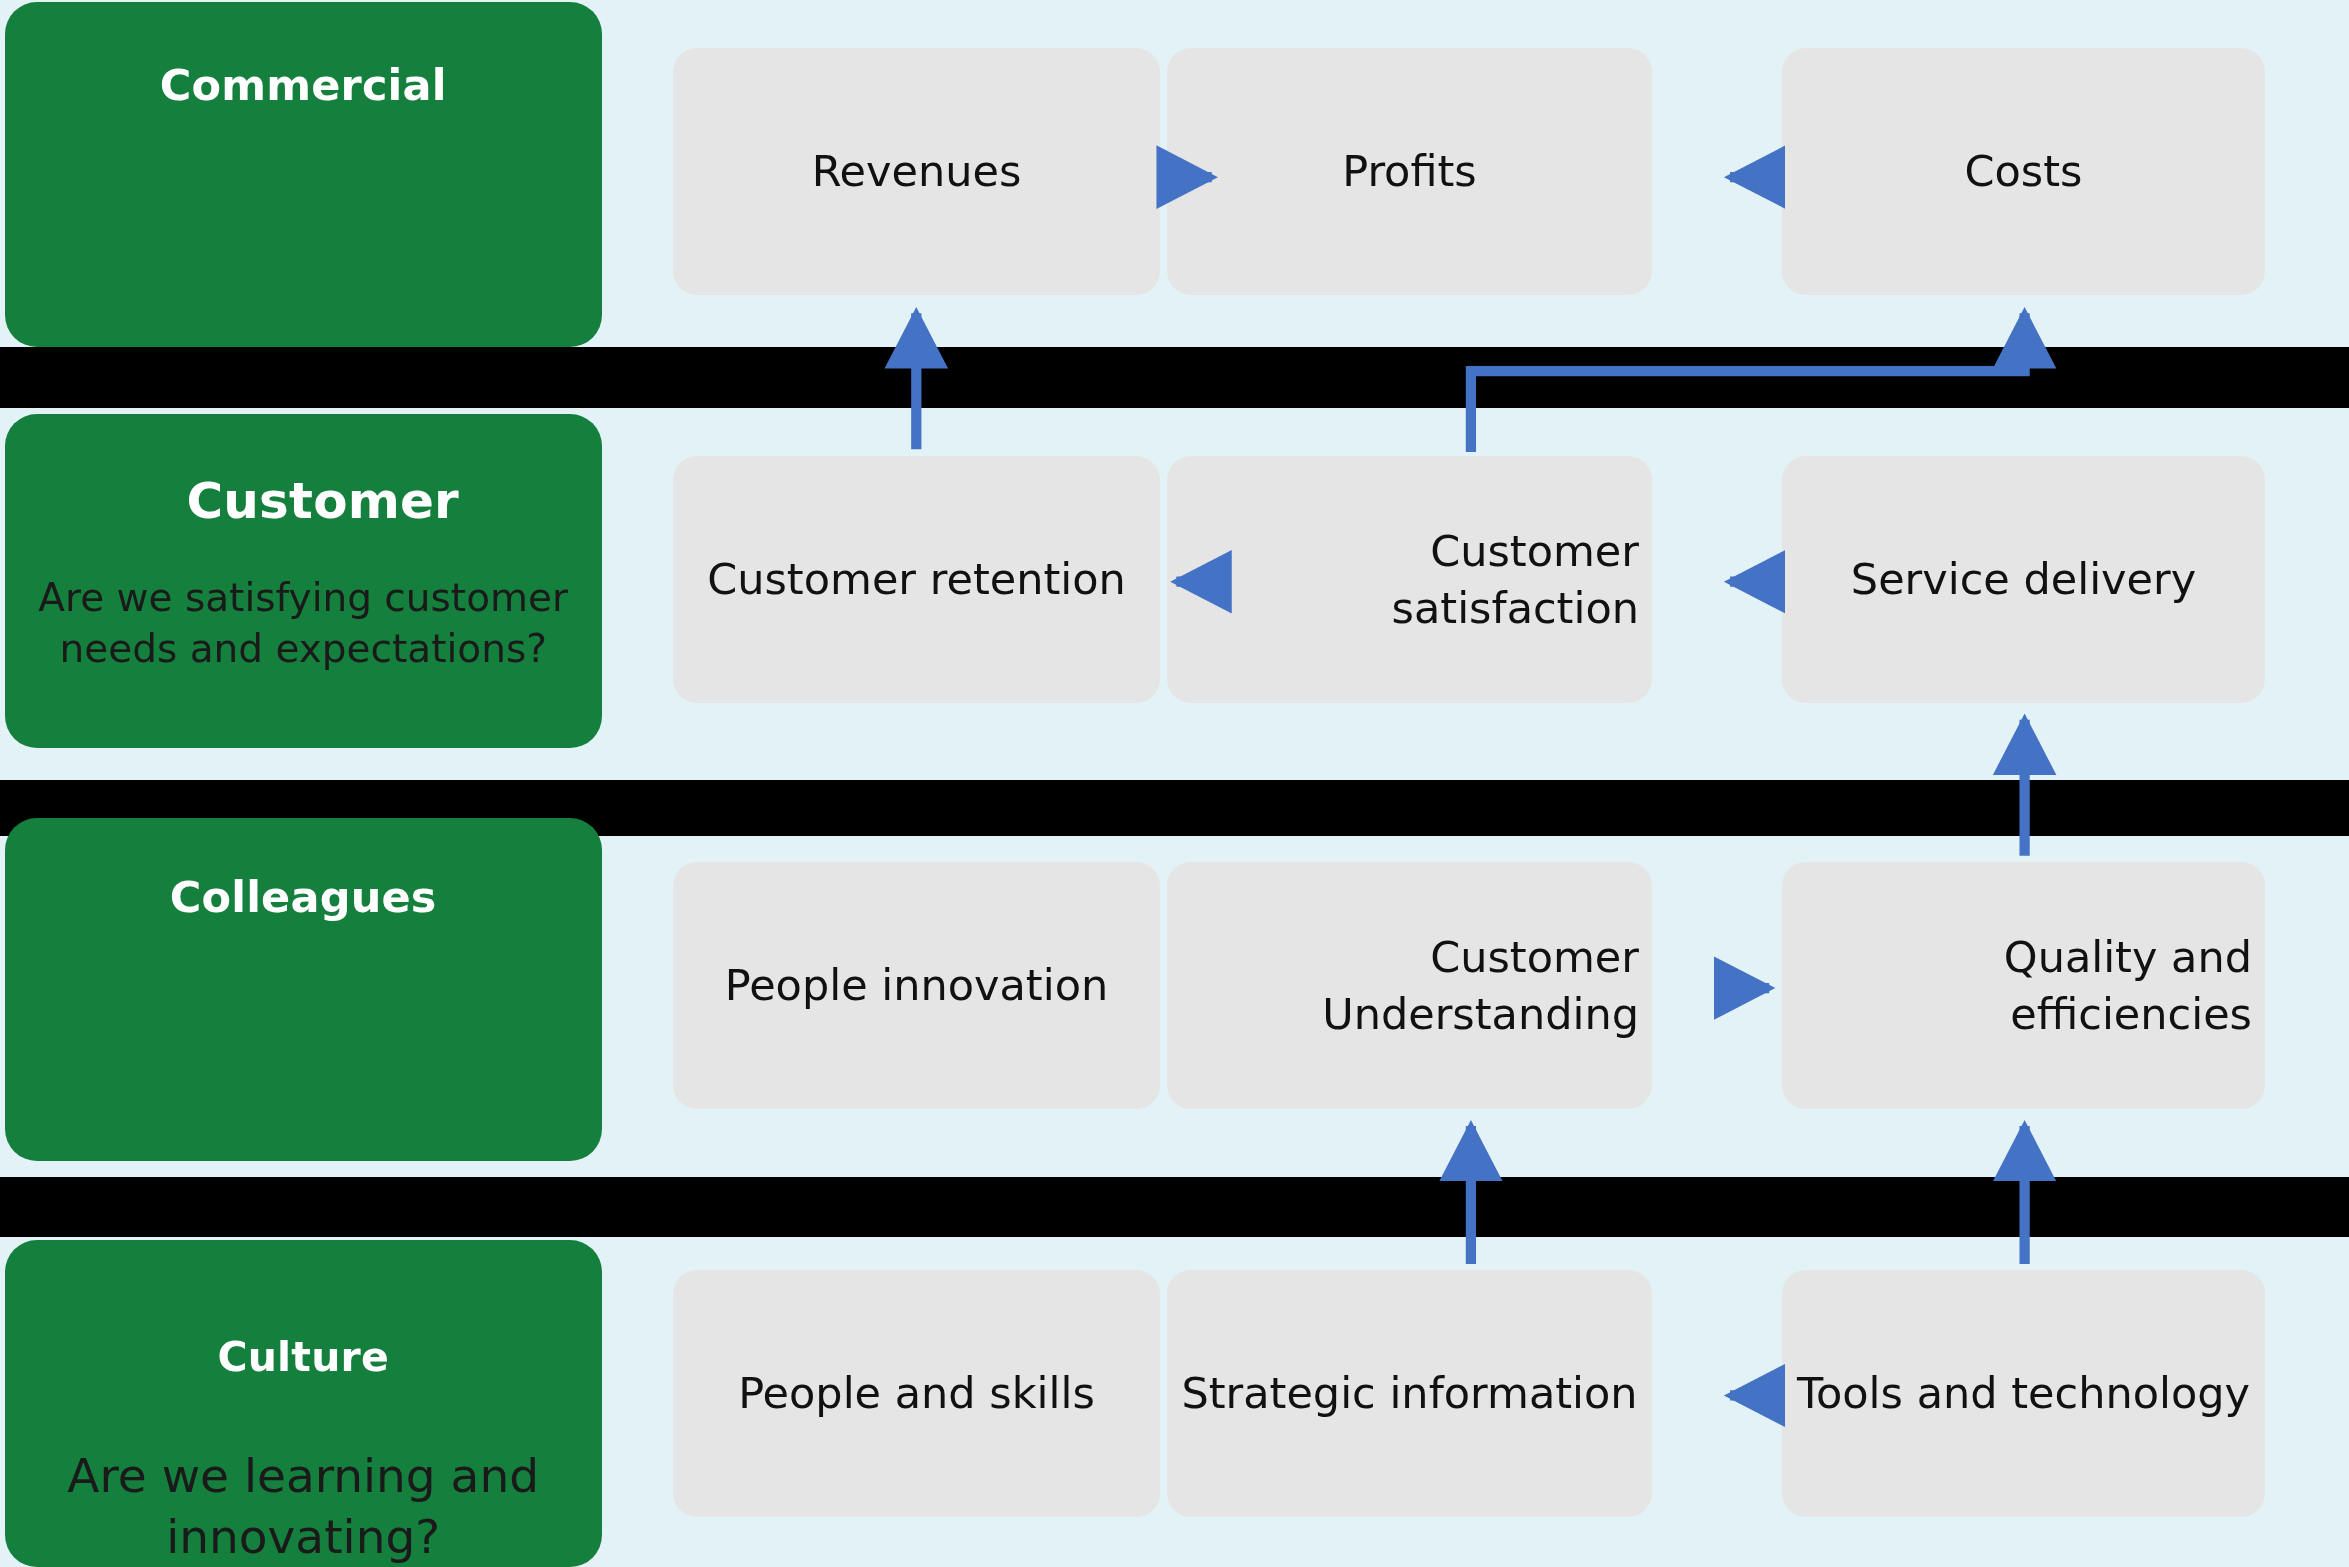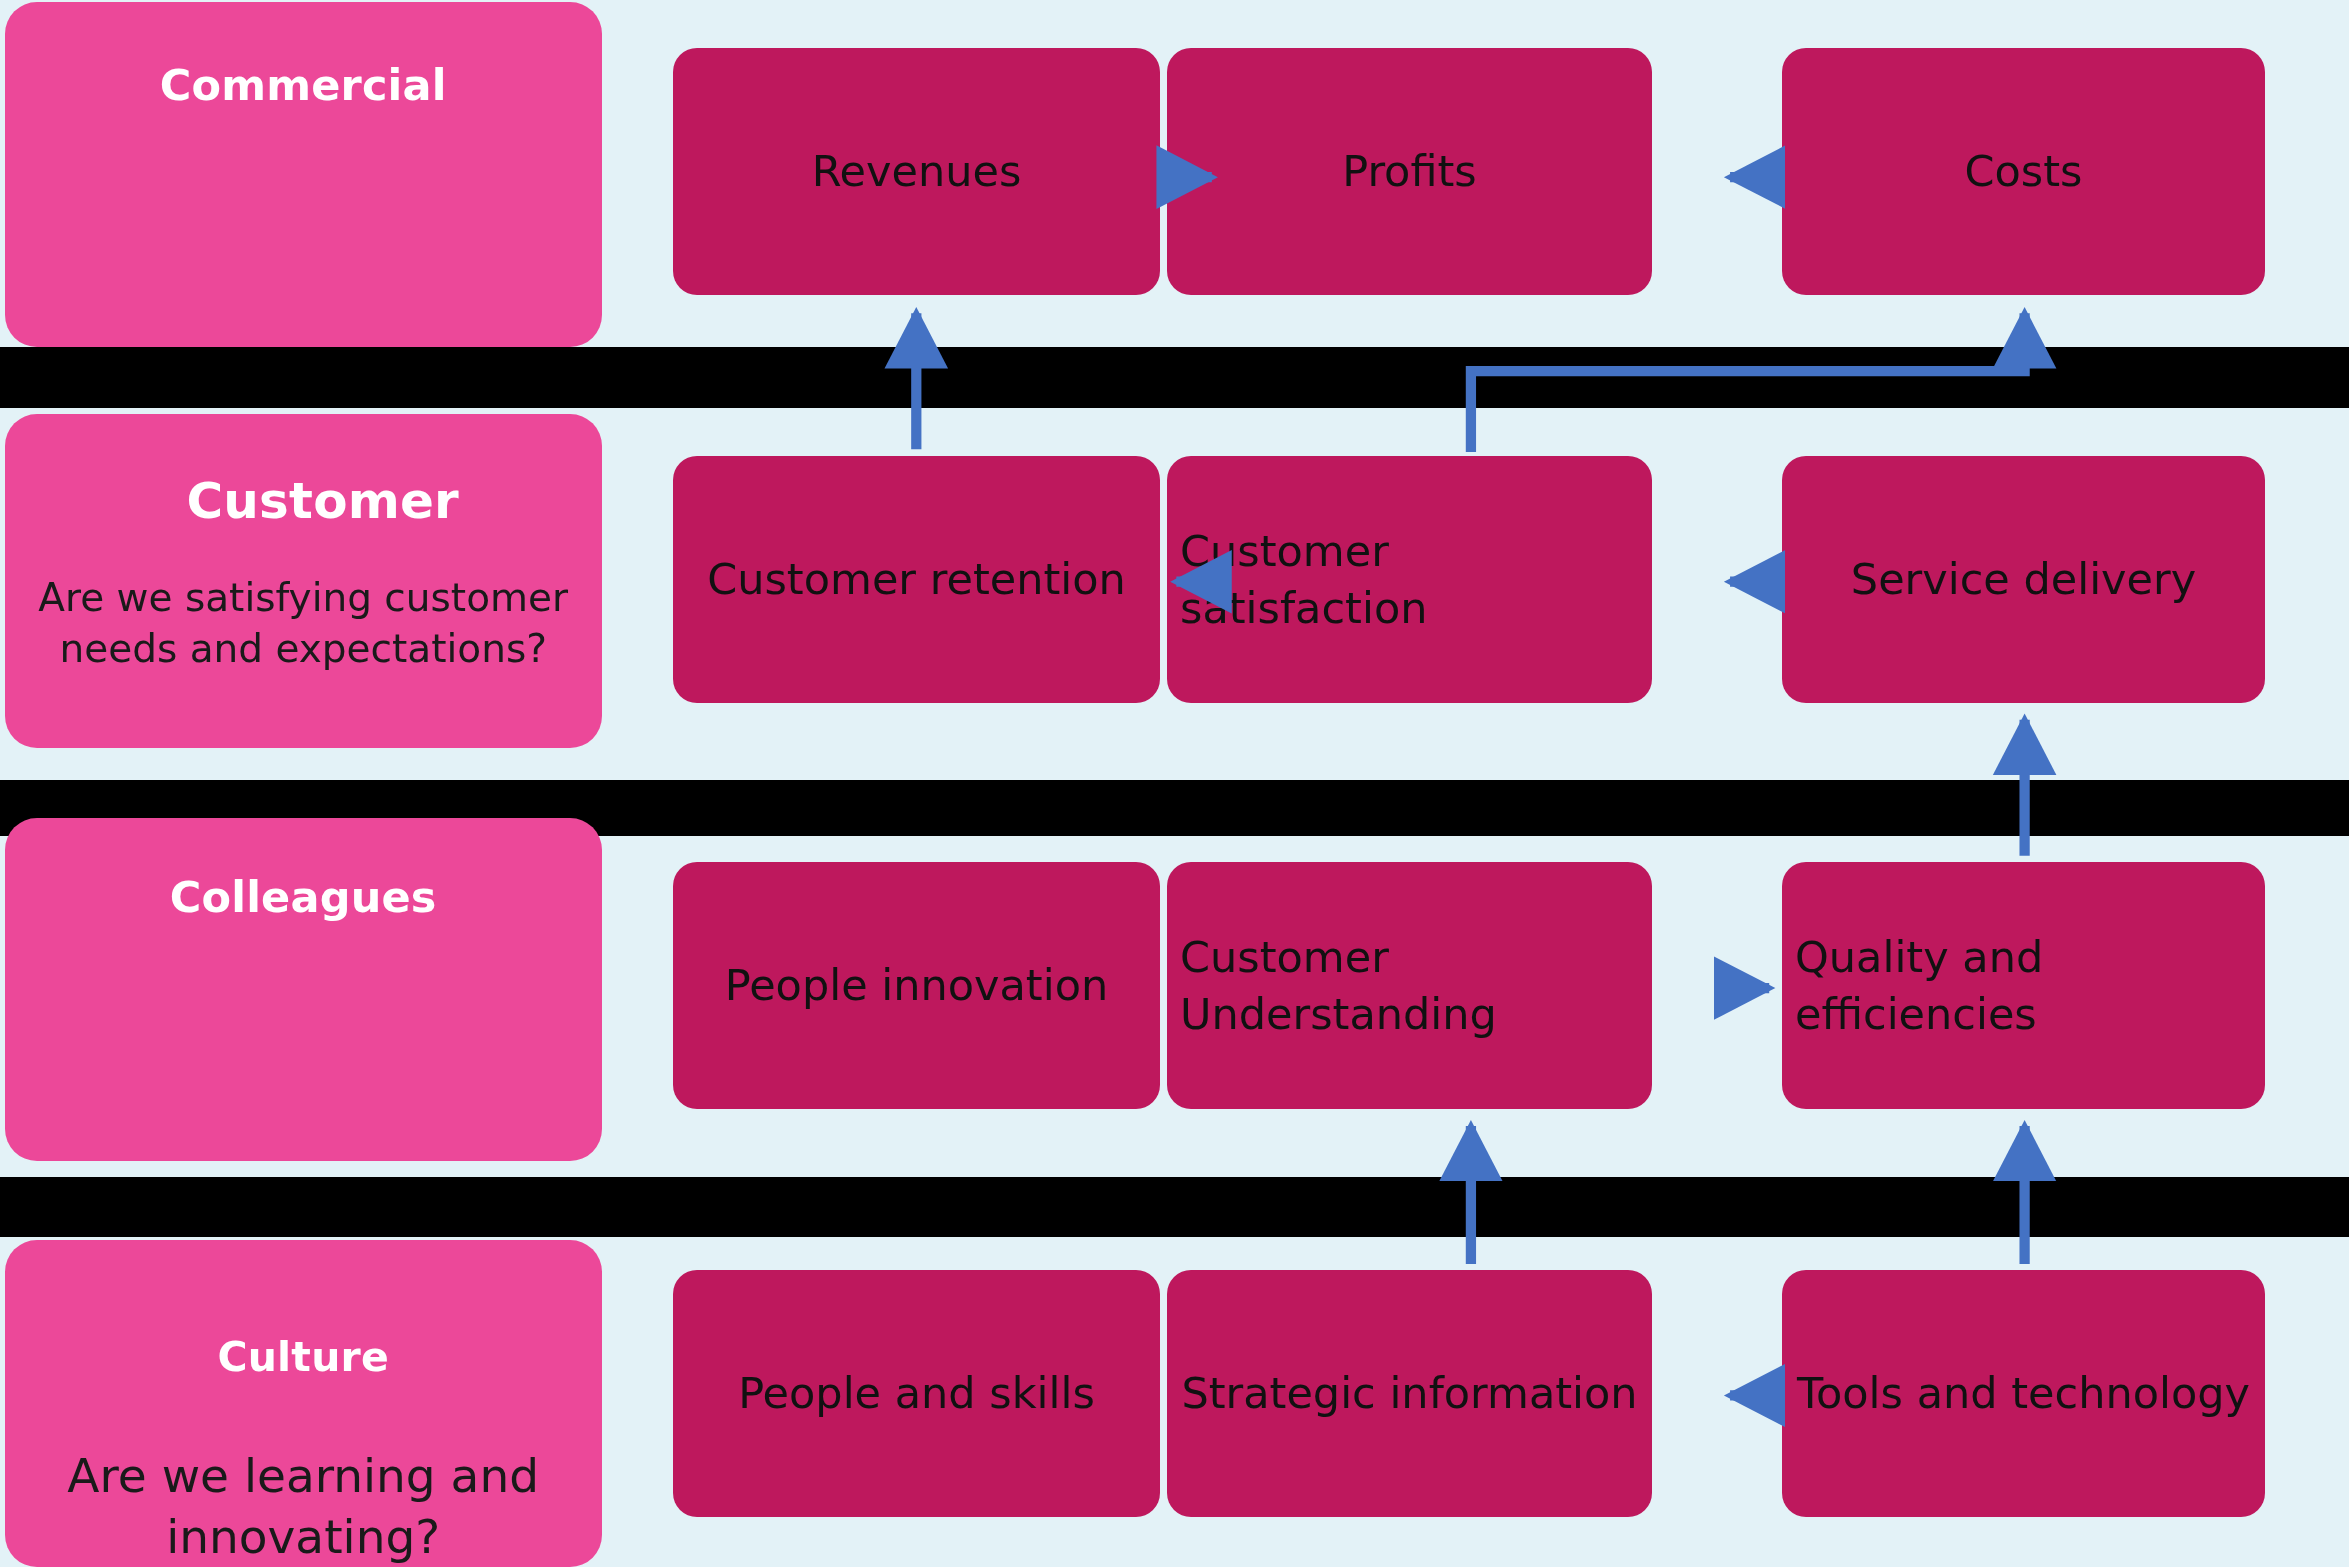--- a/index.html
+++ b/index.html
@@ -7,21 +7,21 @@
        font-family:"DejaVu Sans","Liberation Sans",sans-serif;}
 
   
   .strip{position:absolute;left:0;width:2349px;background:#E3F2F7;}
   .strip.s0{top:0;height:347px;}
   .strip.s1{top:407px;height:373px;}
   .strip.s2{top:780px;height:397px;}
   .strip.s3{top:1237px;height:330px;}
 
   
-  .panel{position:absolute;left:4.7px;width:597px;background:#ec4899;
+  .panel{position:absolute;left:4.7px;width:597px;background:#15803d;
          border-radius:32px;display:flex;flex-direction:column;
          align-items:center;box-sizing:border-box;}
   .panel .ptitle{color:#ffffff;font-weight:bold;letter-spacing:0.2px;}
   .panel .pquestion{color:#1a1a1a;text-align:center;line-height:1.30;}
 
   .panel.p0{top:1.9px;height:345px;padding-top:58px;}
   .panel.p0 .ptitle{font-size:43px;}
   .panel.p0 .pquestion{font-size:39px;margin-top:43px;width:559px;}
 
   .panel.p1{top:414px;height:334px;padding-top:58px;}
@@ -36,23 +36,23 @@
   .panel.p3 .ptitle{font-size:41px;}
   .panel.p3 .pquestion{font-size:47px;margin-top:41px;width:522px;}
 
   
   .band{position:absolute;left:0;width:2349px;background:#000000;}
   .band.b0{top:347px;height:61px;}
   .band.b1{top:780px;height:56px;}
   .band.b2{top:1177px;height:60px;}
 
   
-  .node{position:absolute;background:#be185d;border-radius:24px;
+  .node{position:absolute;background:#e5e5e5;border-radius:24px;
         display:flex;align-items:center;justify-content:center;
-        text-align:left;color:#111111;font-size:43px;line-height:1.32;
+        text-align:right;color:#111111;font-size:43px;line-height:1.32;
         box-sizing:border-box;padding:11px 13px;}
 
   
   .c0{left:673px;width:487px;}
   .c1{left:1167px;width:485px;}
   .c2{left:1782px;width:483px;}
 
   
   .r0{top:48px;height:247px;}
   .r1{top:456px;height:247px;}

